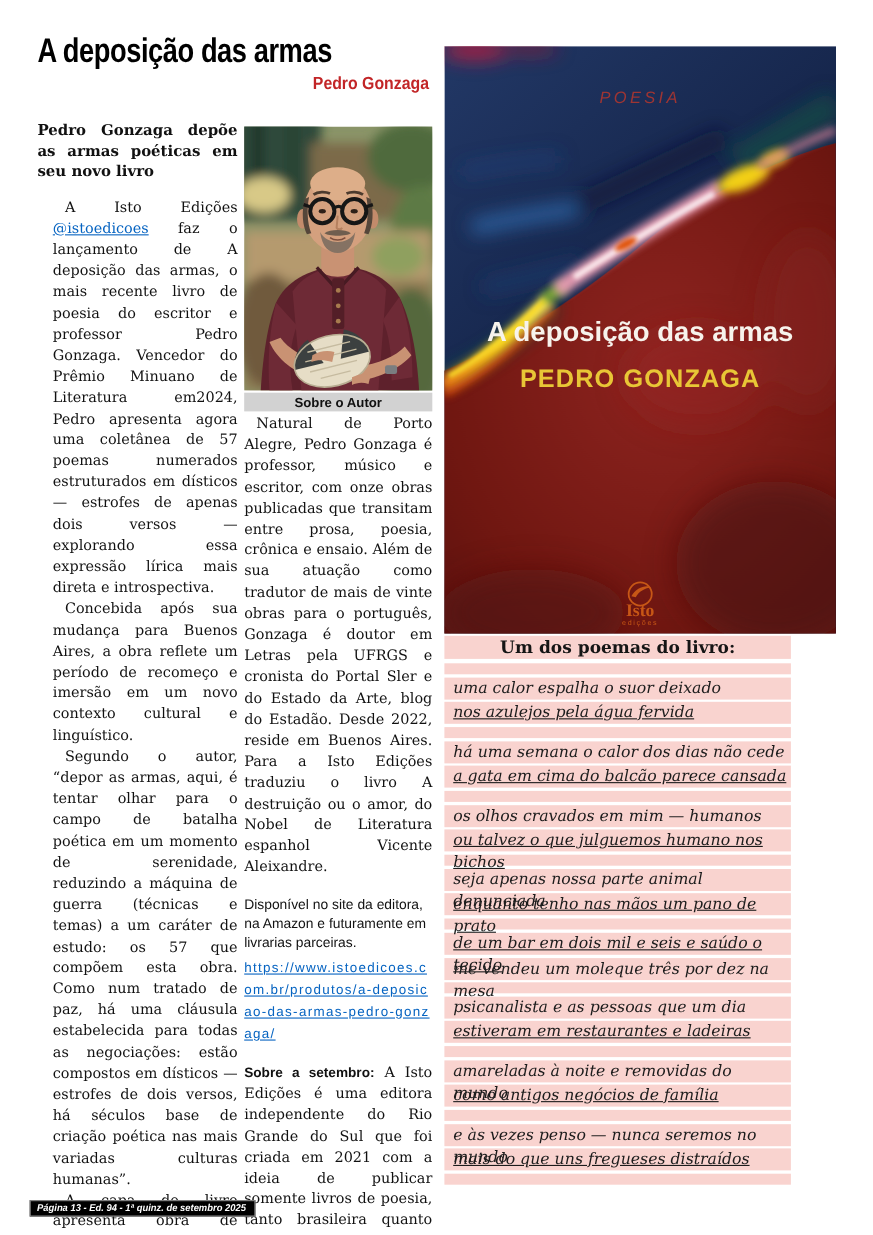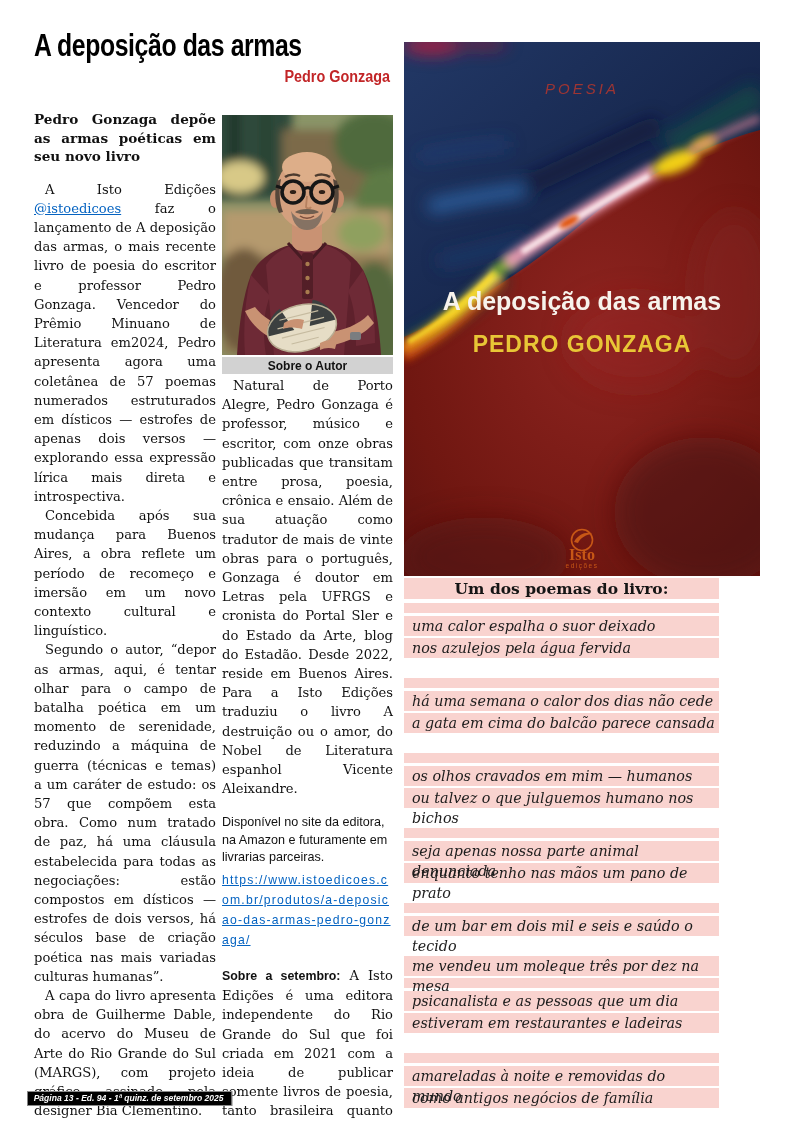--- a/index.html
+++ b/index.html
@@ -9,21 +9,21 @@
   .headline{position:absolute; left:34px; top:28px; margin:0; font-family:"Liberation Sans",sans-serif;
     font-weight:700; font-size:31px; letter-spacing:-0.5px; color:#000; white-space:nowrap;
     transform:scaleX(0.80); transform-origin:left top;}
   .byline{position:absolute; left:200px; top:68px; width:190px; text-align:right;
     font-family:"Liberation Sans",sans-serif; font-weight:700; font-size:16px;
     color:var(--accent-red,#c22527); transform:scaleX(0.9); transform-origin:right top;}
 
   .col-left{position:absolute; left:34px; top:110px; width:182px;}
   .lead{font-weight:700; font-size:13.6px; line-height:18.5px; text-align:justify; margin:0 0 14px 0;}
   p.body{font-size:13.1px; line-height:19.2px; text-align:justify; margin:0;}
-  p.indent{text-indent:11px;}
+  p.indent{text-indent:11px;margin-left:14px;}
   .link{color:var(--link-blue,#0563c1); text-decoration:underline; cursor:pointer;}
   .sans-label{font-family:"Liberation Sans",sans-serif; font-size:12.4px; font-weight:700;}
 
   .col-mid{position:absolute; left:222px; top:115px; width:171px;}
   .photo{width:171px; height:240px; display:block;}
   .author-bar{background:var(--gray-bar,#d2d2d2); margin-top:2px; padding:2px 0 1px;
     text-align:center; font-family:"Liberation Sans",sans-serif; font-weight:700; font-size:12px;}
   .bio{font-size:13.1px; line-height:19.2px; text-align:justify; margin:2px 0 0 0; text-indent:11px;}
   .servico{font-family:"Liberation Sans",sans-serif; font-size:12.6px; line-height:17.5px;
     text-align:justify; margin:4px 0 0 0;}
@@ -36,21 +36,21 @@
 
   .cover{position:absolute; left:404px; top:42px; width:356px; height:534px;border-radius:27px;}
   .cover svg{display:block; width:356px; height:534px;}
 
   .poems{position:absolute; left:404px; top:578px; width:315px;}
   .poem-head{background:var(--pink,#f9d3cf); height:21px; line-height:21px; text-align:center;
     font-weight:700; font-size:15.5px; margin-bottom:4px; color:#151515;}
   .poem-blank{background:var(--pink,#f9d3cf); height:10px; margin-bottom:3px;}
   .poem-line{background:var(--pink,#f9d3cf); height:20px; line-height:20px; font-style:italic;
     font-size:14.3px; padding-left:8px; margin-bottom:2px; color:#1c1c1c;}
-  .poem-line.second{margin-bottom:20px;}
+  .poem-line.second{margin-bottom:3px;text-decoration:underline;}
 
   .footer{position:absolute; left:27px; top:1091px; background:#000; color:#fff;
     font-family:"Liberation Sans",sans-serif; font-weight:700; font-style:italic; font-size:9px;
     line-height:11px; padding:1px 8px 1px 6px; border:1px solid #8a8a8a;
     transform:scaleX(0.95); transform-origin:left top; white-space:nowrap;}
 </style>
 </head>
 <body>
 
 <div class="page">

